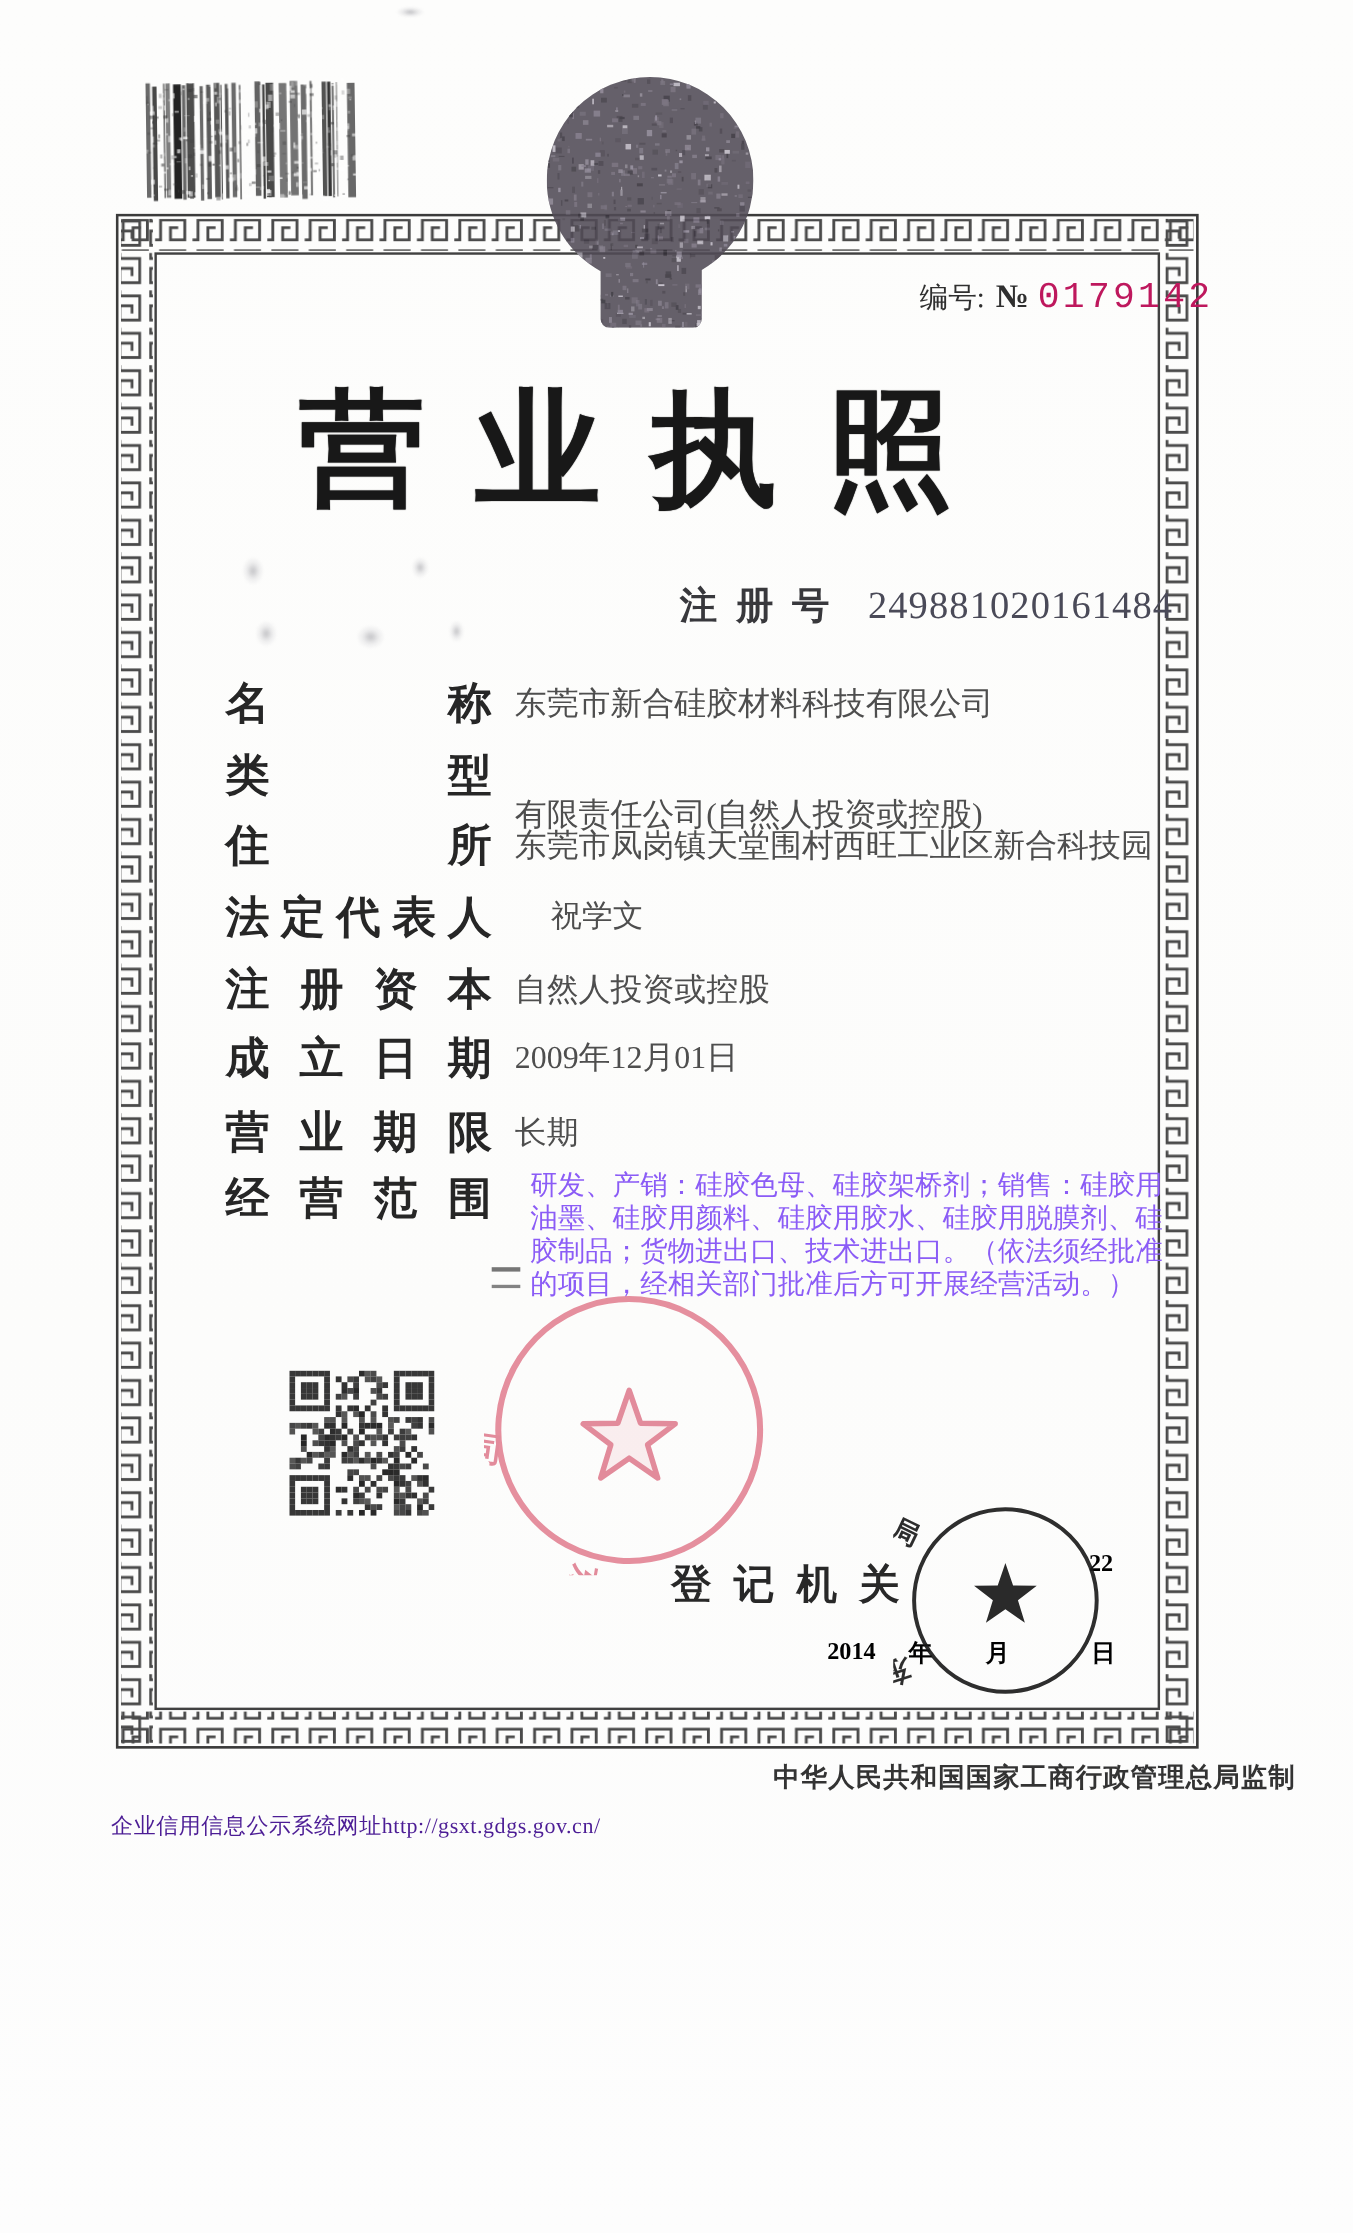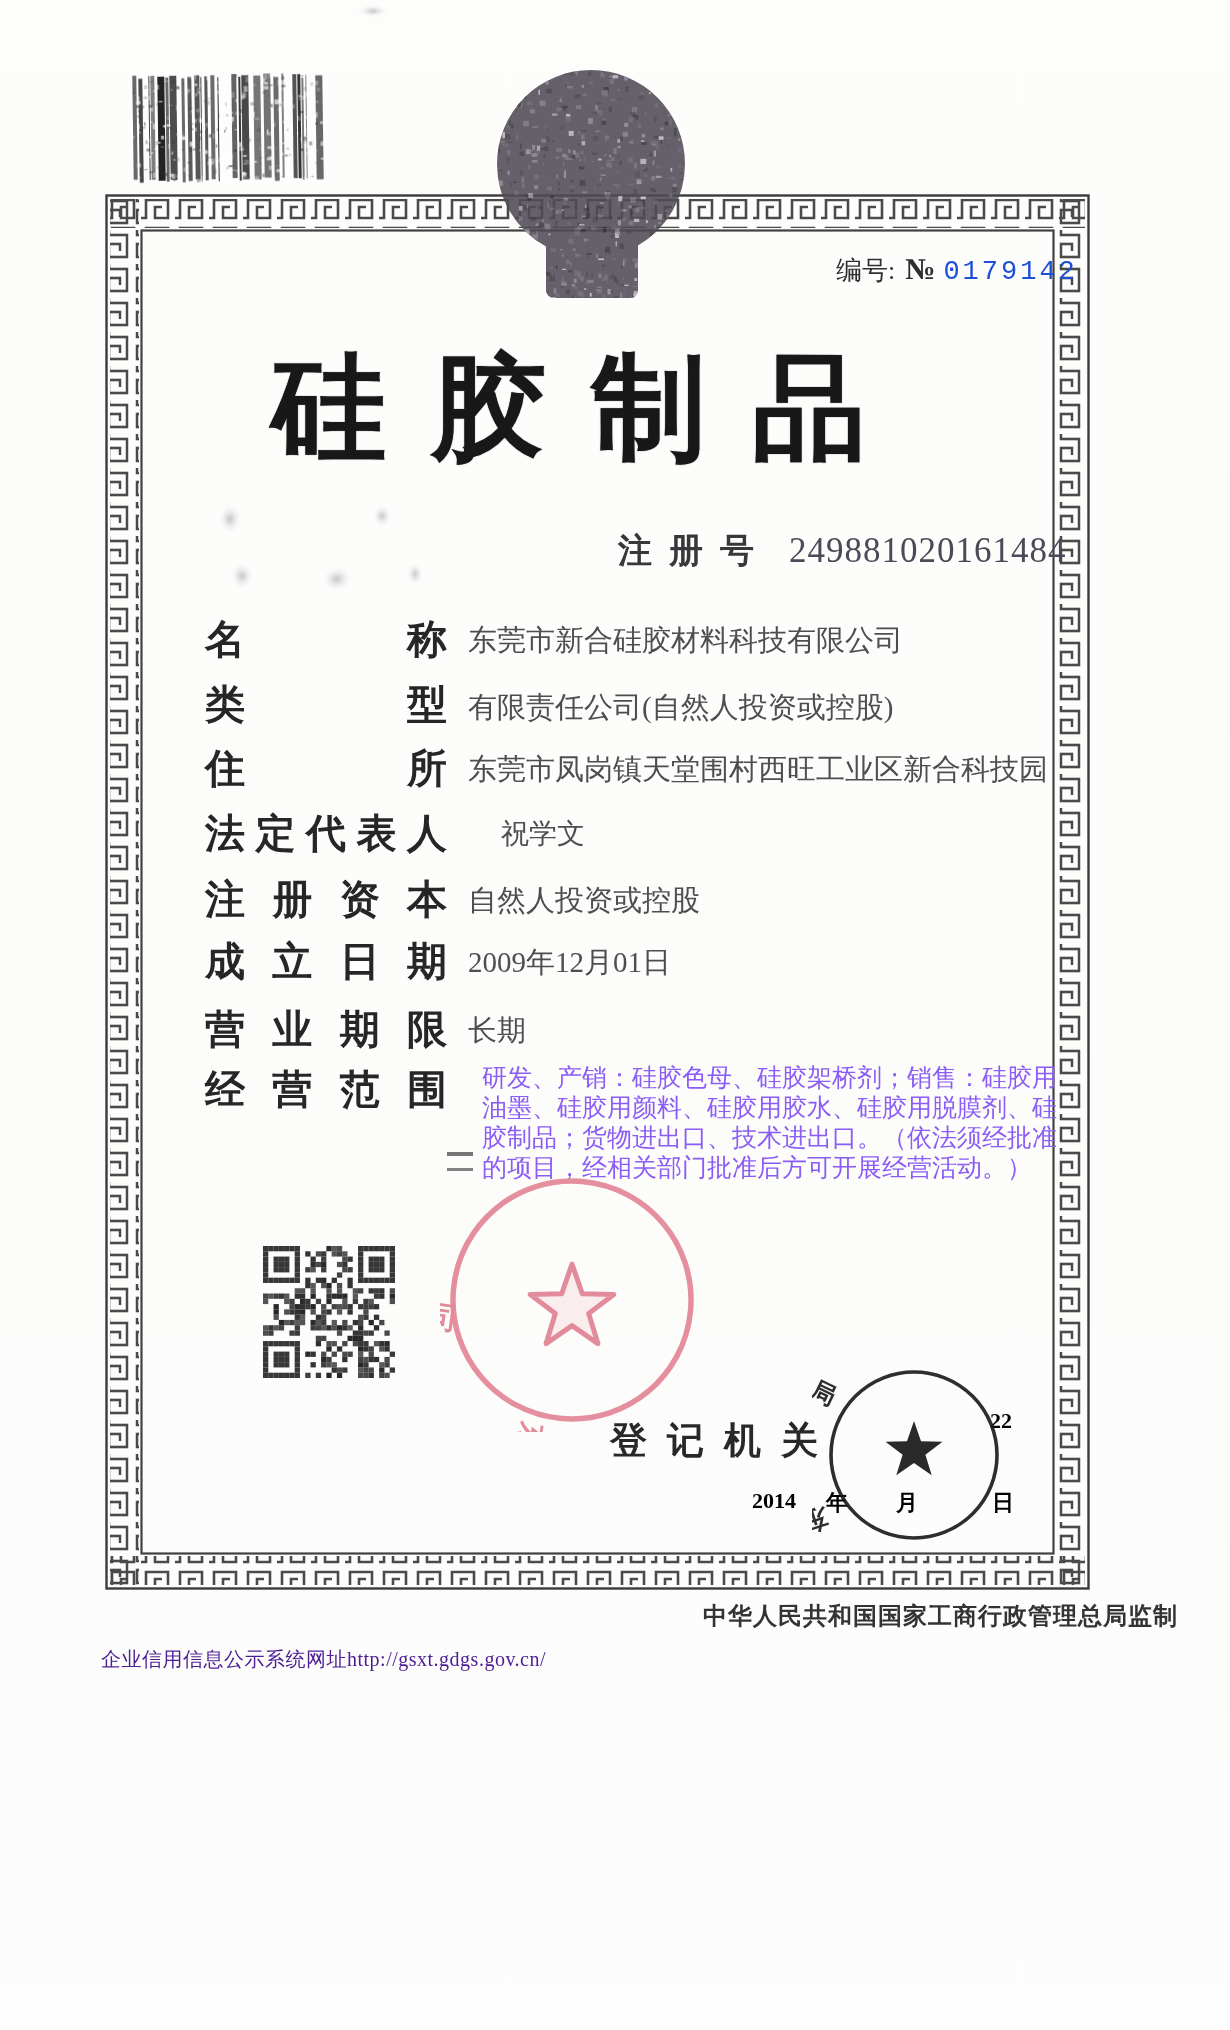--- a/index.html
+++ b/index.html
@@ -9,21 +9,21 @@
     font-family:"Liberation Serif", serif;color:#2b2b2b;
   }
   .abs{position:absolute;}
   
   .barcode-wrap{left:133px;top:72px;width:194px;height:112px;transform:rotate(-0.8deg);filter:blur(.4px);}
   
   .emblem-wrap{left:494px;top:66px;width:194px;height:240px;filter:blur(.7px);opacity:.88;z-index:3;}
   
   .serial{left:836px;top:252px;font-size:26px;color:#2f2f2f;z-index:4;white-space:nowrap;}
   .serial .no-sym{font-weight:bold;font-size:30px;padding:0 8px 0 10px;}
-  .serial .no-digits{font-family:"Liberation Mono", monospace;font-size:27px;letter-spacing:3px;color:#1d4ed8;}
+  .serial .no-digits{font-family:"Liberation Mono", monospace;font-size:33px;letter-spacing:3px;color:#be185d;}
   
   .frame{left:105px;top:194px;z-index:1;}
   
   .title{left:262px;top:332px;width:660px;text-align:center;font-size:114px;font-weight:900;
          letter-spacing:46px;color:#181818;z-index:2;white-space:nowrap;
          text-shadow:0 0 1px #2a2a2a;font-family:"Liberation Serif", serif;}
   
   .regno{left:618px;top:528px;z-index:2;white-space:nowrap;}
   .regno .lab{font-size:34px;letter-spacing:17px;color:#38383c;font-weight:600;}
   .regno .val{font-size:35px;color:#4a4a58;letter-spacing:1px;padding-left:14px;}
@@ -1105,21 +1105,21 @@
     </defs>
     <rect x="1.5" y="1.5" width="982" height="1393" fill="none" stroke="#3b3b3b" stroke-width="2.4"></rect>
     <rect x="5" y="5" width="975" height="29" fill="url(#gkh)"></rect>
     <rect x="5" y="1362" width="975" height="29" fill="url(#gkh)"></rect>
     <rect x="5" y="5" width="29" height="1386" fill="url(#gkv)"></rect>
     <rect x="951" y="5" width="29" height="1386" fill="url(#gkv)"></rect>
     <rect x="36.5" y="36.5" width="912" height="1323" fill="none" stroke="#414141" stroke-width="2.2"></rect>
   </svg>
 </div>
 
-<div class="abs title">硅胶制品</div>
+<div class="abs title">营业执照</div>
 
 <div class="abs regno">
   <span class="lab">注册号</span>
   <span class="val">249881020161484</span>
 </div>
 
 <div class="ghost" style="left:220px;top:506px;width:20px;height:26px;"></div>
 <div class="ghost" style="left:374px;top:506px;width:16px;height:20px;"></div>
 <div class="ghost" style="left:232px;top:564px;width:20px;height:24px;"></div>
 <div class="ghost" style="left:324px;top:568px;width:26px;height:22px;"></div>
@@ -1129,21 +1129,21 @@
 <div class="abs row-label" style="top:617px">
     <span>名</span>
     <span>称</span>
   </div>
 <div class="abs row-value" style="top:617px">东莞市新合硅胶材料科技有限公司</div>
 
 <div class="abs row-label" style="top:682px">
     <span>类</span>
     <span>型</span>
   </div>
-<div class="abs row-value" style="top:684px">有限责任公司(自然人投资或控股)</div>
+<div class="abs row-value" style="top:718px">有限责任公司(自然人投资或控股)</div>
 
 <div class="abs row-label" style="top:746px">
     <span>住</span>
     <span>所</span>
   </div>
 <div class="abs row-value" style="top:746px">东莞市凤岗镇天堂围村西旺工业区新合科技园</div>
 
 <div class="abs row-label" style="top:811px">
     <span>法</span>
     <span>定</span>

